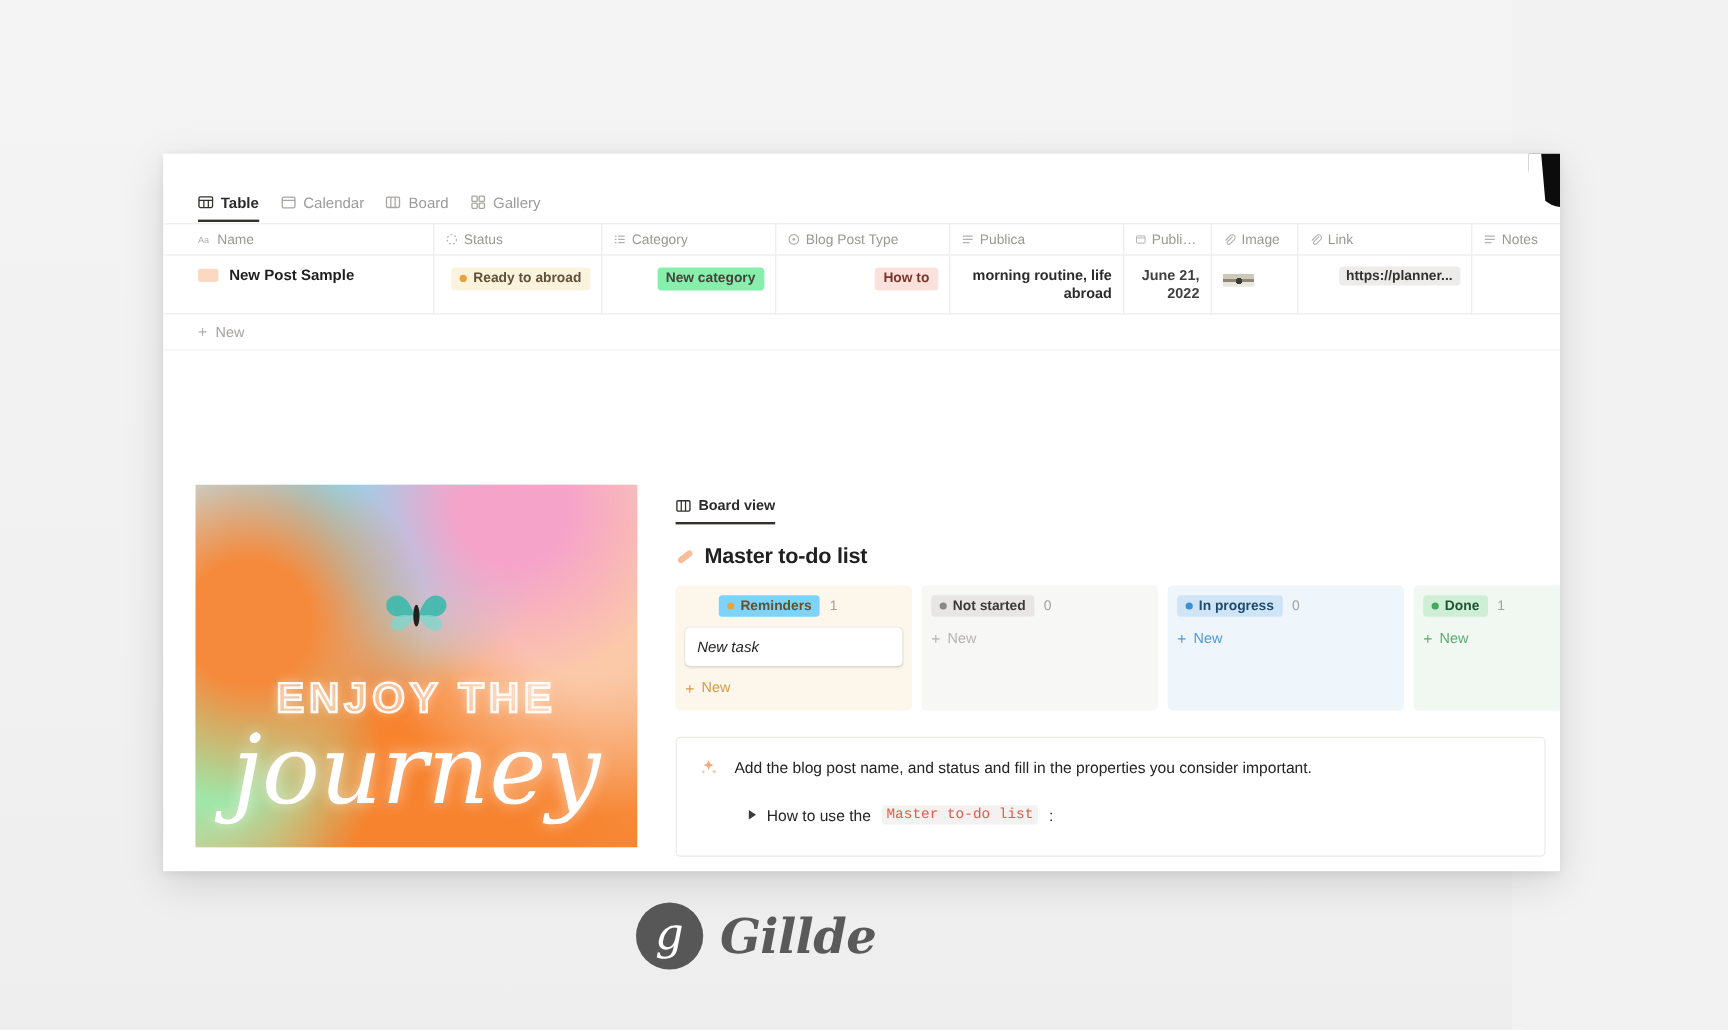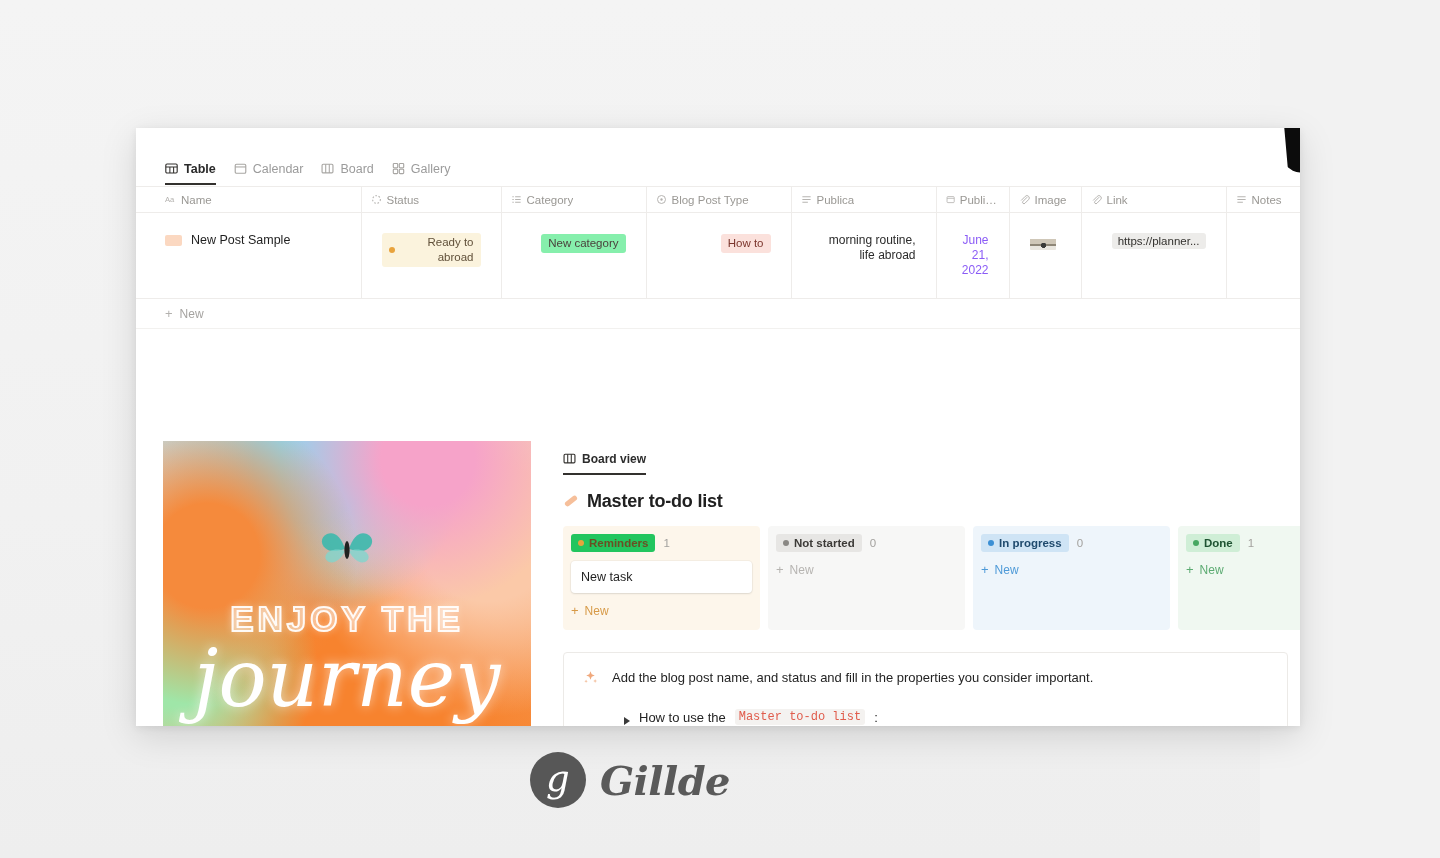--- a/index.html
+++ b/index.html
@@ -92,39 +92,39 @@
     padding: 0;
   }
   .tbl thead th {
     border-top: 1px solid #eeecea;
     border-bottom: 1px solid #eeecea;
     height: 25px; padding: 0 9px;
   }
   .th-in { display: flex; align-items: center; gap: 5px; height: 25px; }
   .th-in span { font-size: 11.5px; color: #9a9894; white-space: nowrap; overflow:hidden; text-overflow: ellipsis; }
   .tbl thead th:first-child { padding-left: 29px; }
-  .tbl tbody td { height: 42px; border-bottom: 1px solid #eeecea; padding: 20px; }
+  .tbl tbody td { height: 42px; border-bottom: 1px solid #eeecea; padding: 9px; font-weight: bold; }
   .tbl tbody td:first-child { padding-left: 29px; }
 
   .cellname { display: flex; align-items: center; gap: 9px; }
   .namechip { width: 17px; height: 11px; background: #fbd8c1; border-radius: 2px; flex:0 0 auto; }
   .nametxt { font-size: 12.5px; color: #1f1f1f; }
 
   .pill {
     display: inline-flex; align-items: center; gap: 5px;
     font-size: 11.5px; border-radius: 3px;
     padding: 2px 7px; line-height: 15px;
   }
   .pill.status { background: #fbf3dd; color: #61513a; }
   .pill.cat    { background: #86efac; color: #4a3f3b; }
   .pill.type   { background: #fbe1dc; color: #7b352c; }
   .pill .dot { width:6px; height:6px; border-radius:50%; background:#e8a33d; flex:0 0 auto; }
 
   .plaintxt { font-size: 12px; color: #2b2b2b; line-height: 15px; }
-  .datetxt  { font-size: 12px; color: #8b5cf6; line-height: 15px; }
+  .datetxt  { font-size: 12px; color: #404040; line-height: 15px; }
   .linkpill {
     display:inline-block; background:#edecea; color:#33312e;
     font-size: 11.5px; padding: 2px 6px; border-radius: 3px;
     max-width: 100%; white-space: nowrap; overflow: hidden; text-overflow: ellipsis;
   }
   .thumb {
     width: 26px; height: 17px;
     background:
       radial-gradient(ellipse at 52% 72%, #3a3a38 0 14%, rgba(58,58,56,0) 15%),
       linear-gradient(180deg,#ffffff 0 38%, #cfc7b8 38% 62%, #8e8677 62% 78%, #e9e6df 78% 100%);
@@ -199,36 +199,37 @@
   .col.c-notstarted { background: #f7f7f6; }
   .col.c-inprogress { background: #eef5fb; }
   .col.c-done { background: #f0f8f1; }
 
   .colhead { display: flex; align-items: center; gap: 8px; margin-bottom: 9px; }
   .collabel {
     display: inline-flex; align-items: center; gap: 5px;
     font-size: 11.5px; font-weight: bold;
     border-radius: 3px; padding: 2px 7px; line-height: 14px;
   }
-  .c-reminders  .collabel { background: #22c55e; color: #6a4f23; }
+  .c-reminders  .collabel { background: #7dd3fc; color: #6a4f23; margin-left: 28px; }
   .c-notstarted .collabel { background: #e7e6e4; color: #3c3a37; }
   .c-inprogress .collabel { background: #cfe4f5; color: #1f4a6d; }
   .c-done       .collabel { background: #cfeed6; color: #1e5331; }
   .collabel .dot { width:6px; height:6px; border-radius:50%; flex:0 0 auto; }
   .c-reminders  .collabel .dot { background:#e6a43c; }
   .c-notstarted .collabel .dot { background:#8a8884; }
   .c-inprogress .collabel .dot { background:#3b8fd4; }
   .c-done       .collabel .dot { background:#46a861; }
   .colcount { font-size: 11.5px; color: #a3a19e; }
 
   .kcard {
     background:#ffffff; border-radius:4px;
     box-shadow: 0 1px 2px rgba(15,15,15,.10), 0 0 0 1px rgba(15,15,15,.035);
     padding: 9px 10px; font-size: 12.5px; color: #1f1f1f;
     margin-bottom: 9px;
+    font-style: italic;
   }
   .colnew {
     display: flex; align-items: center; gap: 6px;
     font-size: 12px; cursor: pointer; padding-top: 2px;
   }
   .c-reminders  .colnew { color: #d79a47; }
   .c-notstarted .colnew { color: #b6b4b1; }
   .c-inprogress .colnew { color: #4e9ad8; }
   .c-done       .colnew { color: #5cab72; }
 
@@ -236,21 +237,21 @@
   .callout {
     margin-top: 22px;
     background:#ffffff;
     border: 1px solid #eceae7;
     border-radius: 4px;
     padding: 16px 18px 26px 18px;
   }
   .callout-row { display: flex; align-items: flex-start; gap: 13px; }
   .callout-txt { font-size: 13px; color: #242424; line-height: 18px; }
   .togglerow {
-    display: flex; align-items: flex-end; gap: 9px;
+    display: flex; align-items: center; gap: 9px;
     margin: 22px 0 0 42px;
     font-size: 13px; color: #242424;
   }
   .caret {
     width: 0; height: 0; flex: 0 0 auto;
     border-left: 6px solid #3b3b3b;
     border-top: 4.5px solid transparent;
     border-bottom: 4.5px solid transparent;
     cursor: pointer;
   }

